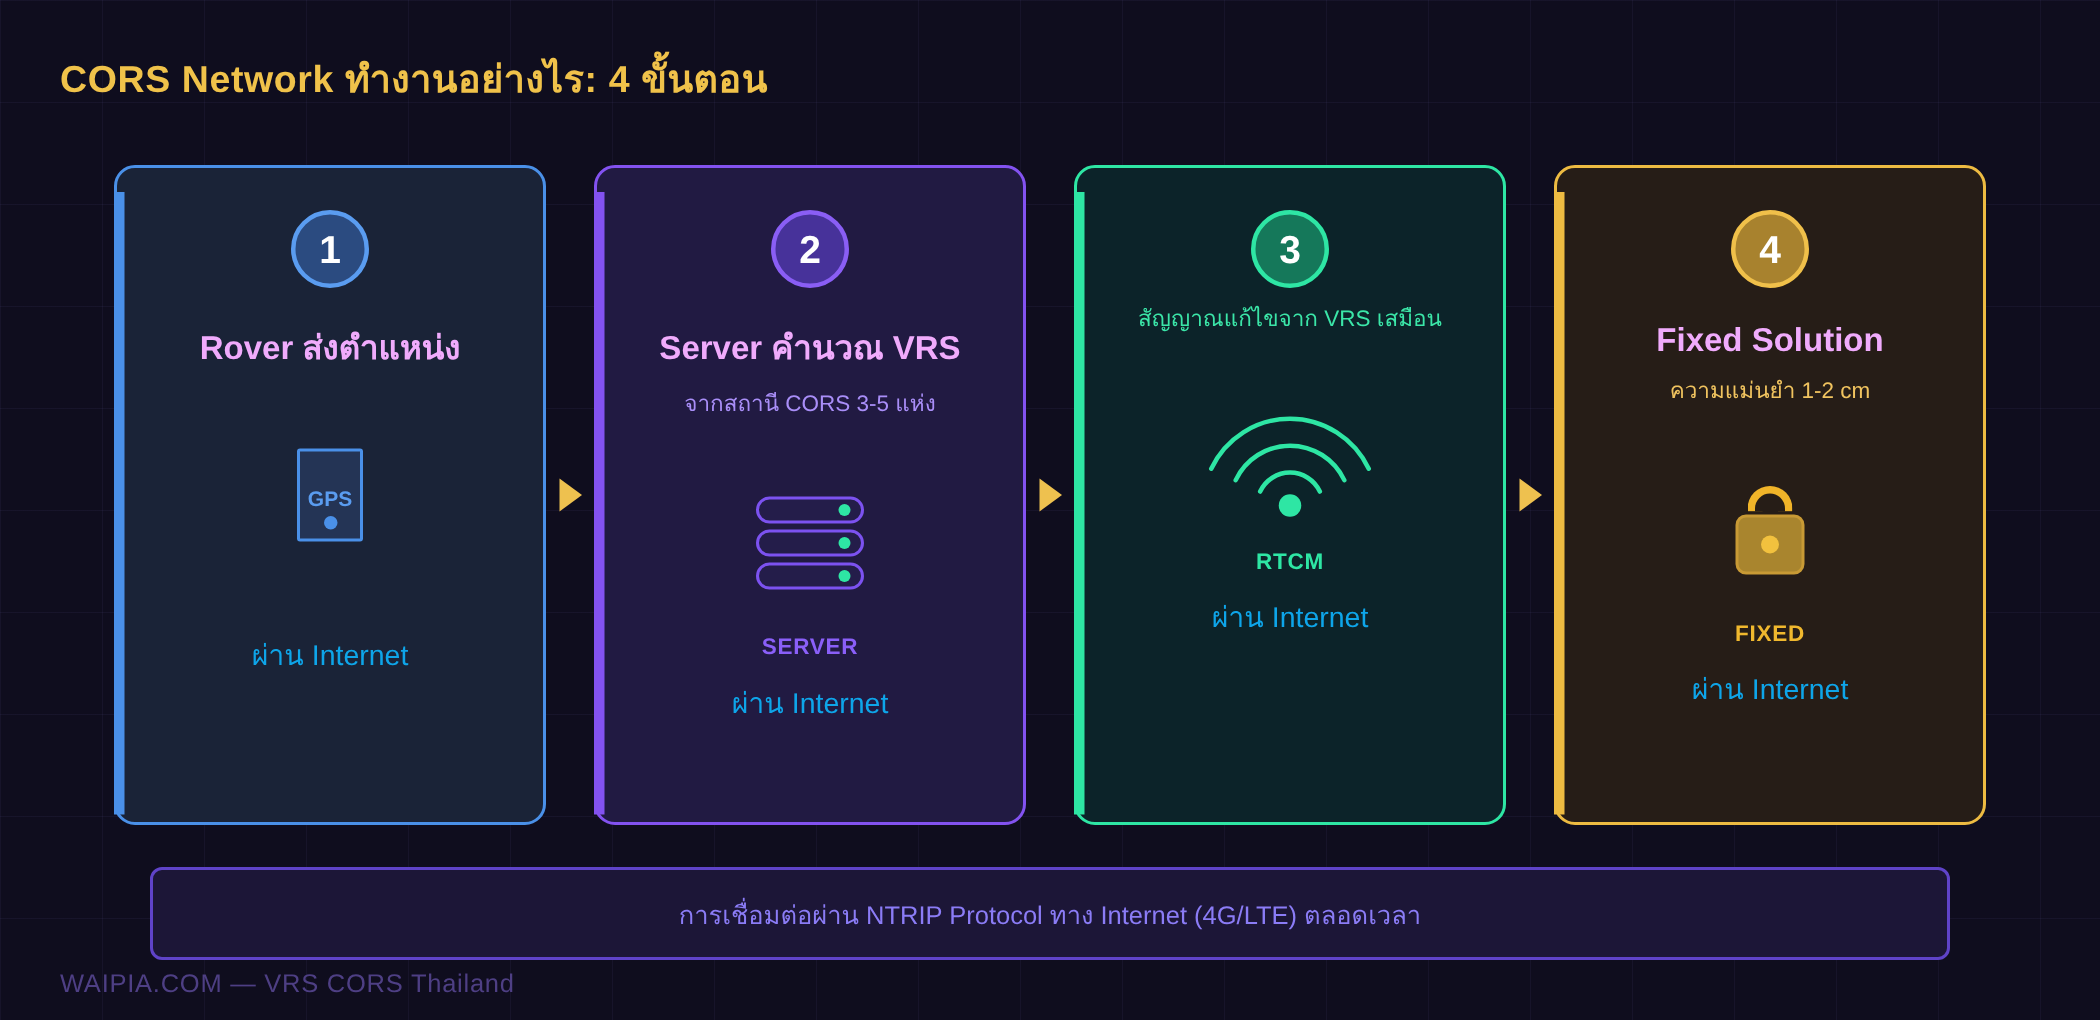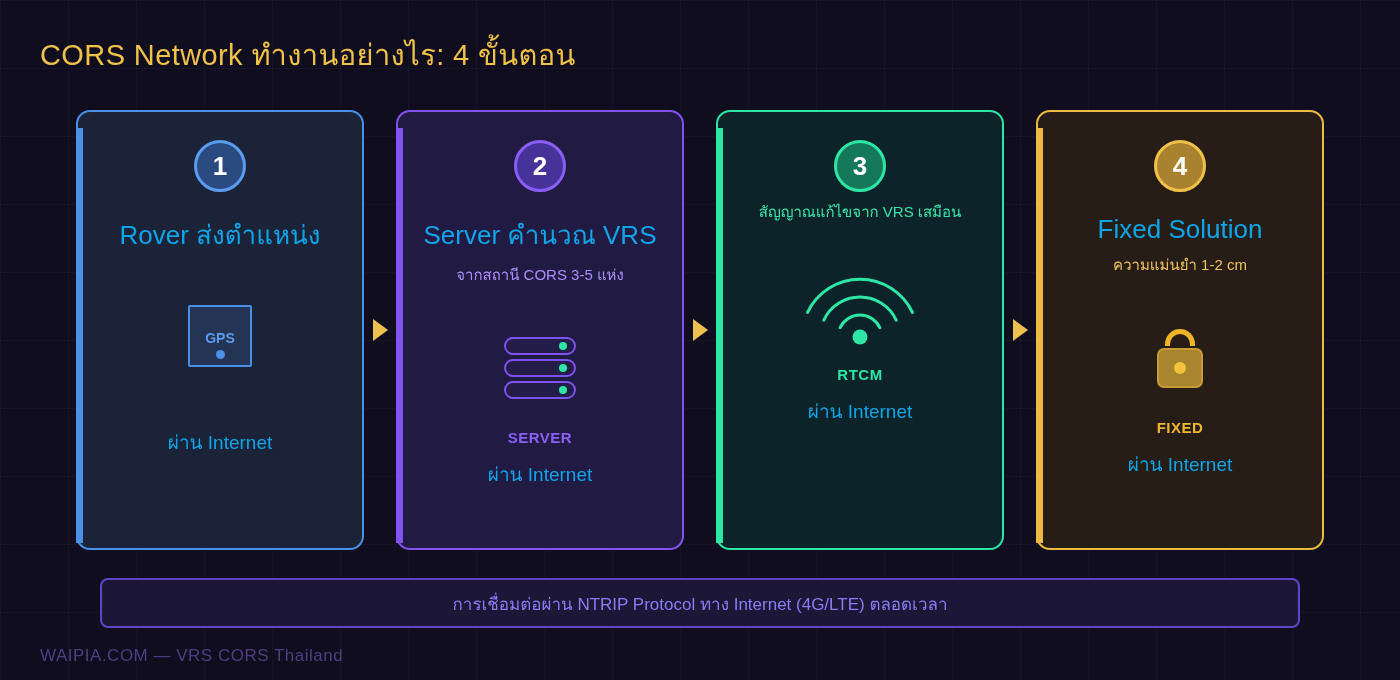--- a/index.html
+++ b/index.html
@@ -8,21 +8,21 @@
     position:relative; width:1400px; height:680px;
     font-family:"Liberation Sans","DejaVu Sans",sans-serif;
     background-color:#0f0d1e;
     background-image:
       linear-gradient(rgba(128,118,200,0.07) 1px, transparent 1px),
       linear-gradient(90deg, rgba(128,118,200,0.07) 1px, transparent 1px);
     background-size:68px 68px;
   }
   .page-title {
     position:absolute; left:40px; top:32px;
-    font-size:29px; font-weight:normal; color:#f0c24a; letter-spacing:0.4px;
+    font-size:25px; font-weight:bold; color:#f0c24a; letter-spacing:0.4px;
   }
   .cards-row {
     position:absolute; left:76px; top:110px; width:1248px; height:440px;
     display:flex; align-items:stretch;
   }
   .card {
     width:288px; height:440px; border-radius:14px;
     border:2px solid var(--ac); background:var(--bg);
     position:relative; text-align:center; flex:none;
   }
@@ -33,38 +33,38 @@
   .c1 { --ac:#4a90e8; --bg:#1a2337; --cf:#2b4b80; --cb:#5a9cf0; --sub:#64a0f0; }
   .c2 { --ac:#8352f0; --bg:#211a42; --cf:#47329a; --cb:#8a5ef5; --sub:#a98ef8; }
   .c3 { --ac:#2ee6a4; --bg:#0c2329; --cf:#15785a; --cb:#2ee6a4; --sub:#3be6a8; }
   .c4 { --ac:#edbb42; --bg:#261d17; --cf:#a8822e; --cb:#f0c04a; --sub:#f0c35f; }
   .step-circle {
     width:52px; height:52px; border-radius:50%; margin:28px auto 0;
     border:3px solid var(--cb); background:var(--cf);
     display:flex; align-items:center; justify-content:center;
     font-size:26px; font-weight:bold; color:#ffffff;
   }
-  .step-title { margin-top:22px; font-size:26px; font-weight:normal; color:#0ea5e9; }
+  .step-title { margin-top:22px; font-size:22px; font-weight:bold; color:#f0abfc; }
   .step-sub   { margin-top:8px; font-size:15px; color:var(--sub); }
   .icon-box   { height:110px; margin-top:26px; display:flex; align-items:center; justify-content:center; }
   .step-label { height:18px; margin-top:6px; font-size:15px; font-weight:bold; letter-spacing:0.5px; }
   .lbl1 { color:#5a9cf0; } .lbl2 { color:#8a5ff8; } .lbl3 { color:#2ee6a4; } .lbl4 { color:#f0b82e; }
   .via { margin-top:12px; font-size:19px; color:#0ea5e9; }
 
   .arrow-gap { width:32px; flex:none; display:flex; align-items:center; justify-content:center; }
   .arrow-tri {
     width:0; height:0;
     border-left:15px solid #eec14f;
     border-top:11px solid transparent;
     border-bottom:11px solid transparent;
   }
 
   
   .gps-icon {
-    width:64px; height:62px; border:2px solid #4a90e8; background:#243455;
+    width:44px; height:62px; border:2px solid #4a90e8; background:#243455;
     border-radius:2px; display:flex; flex-direction:column; align-items:center;
     justify-content:flex-end; padding-bottom:6px; gap:4px;
   }
   .gps-text { font-size:14px; font-weight:bold; color:#5a9cf0; }
   .gps-dot  { width:9px; height:9px; border-radius:50%; background:#4a90e8; }
 
   
   .server-stack { display:flex; flex-direction:column; gap:4px; }
   .server-pill {
     width:72px; height:18px; border:2px solid #7c52f0; border-radius:9px;
@@ -79,21 +79,21 @@
     width:30px; height:17px; border:5px solid #f0b429; border-bottom:none;
     border-radius:15px 15px 0 0;
   }
   .lock-body {
     width:46px; height:40px; background:#a9852e; border:2px solid #c89a35;
     border-radius:7px; margin-top:2px; display:flex; align-items:center; justify-content:center;
   }
   .lock-dot { width:12px; height:12px; border-radius:50%; background:#f2c13e; }
 
   .bottom-banner {
-    position:absolute; left:100px; top:578px; width:1200px; height:50px;
+    position:absolute; left:100px; top:578px; width:1200px; height:62px;
     border:2px solid #5f43c8; border-radius:8px; background:#1c1637;
     display:flex; align-items:center; justify-content:center;
     color:#8b7cf6; font-size:17px;
   }
   .page-footer {
     position:absolute; left:40px; top:646px;
     font-size:17px; color:#4e3f84; letter-spacing:0.5px;
   }
 </style>
 </head>

